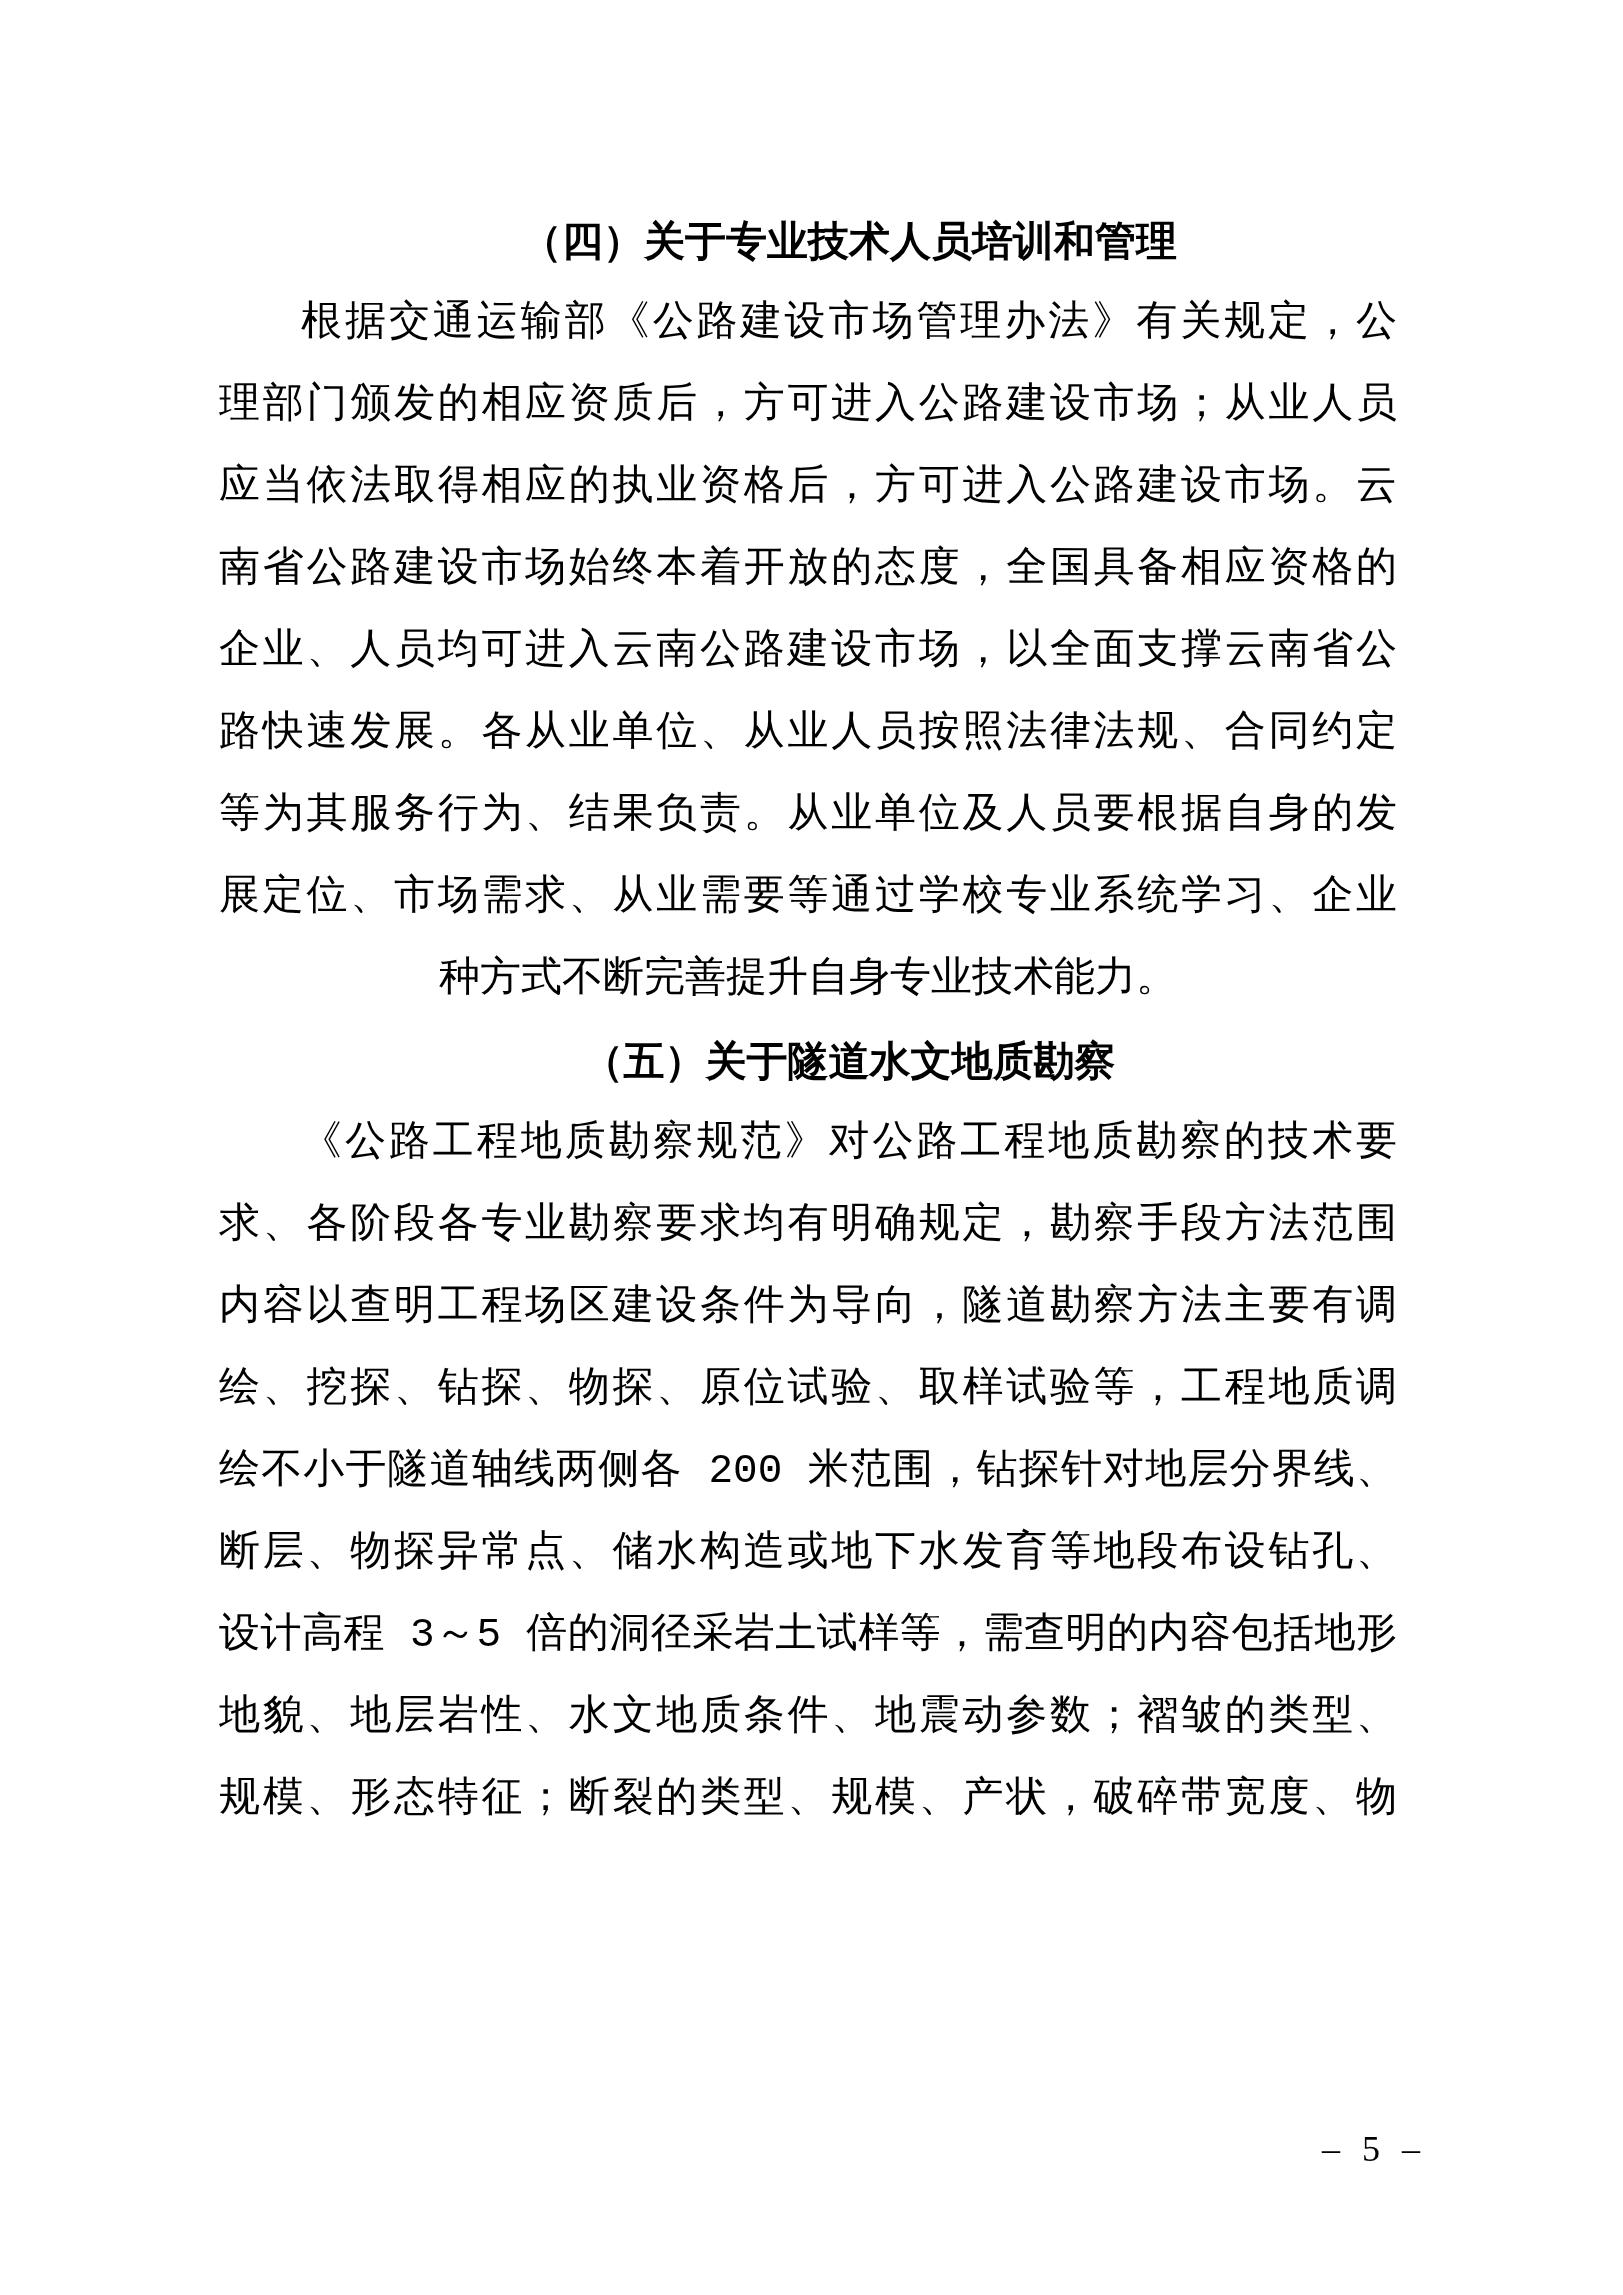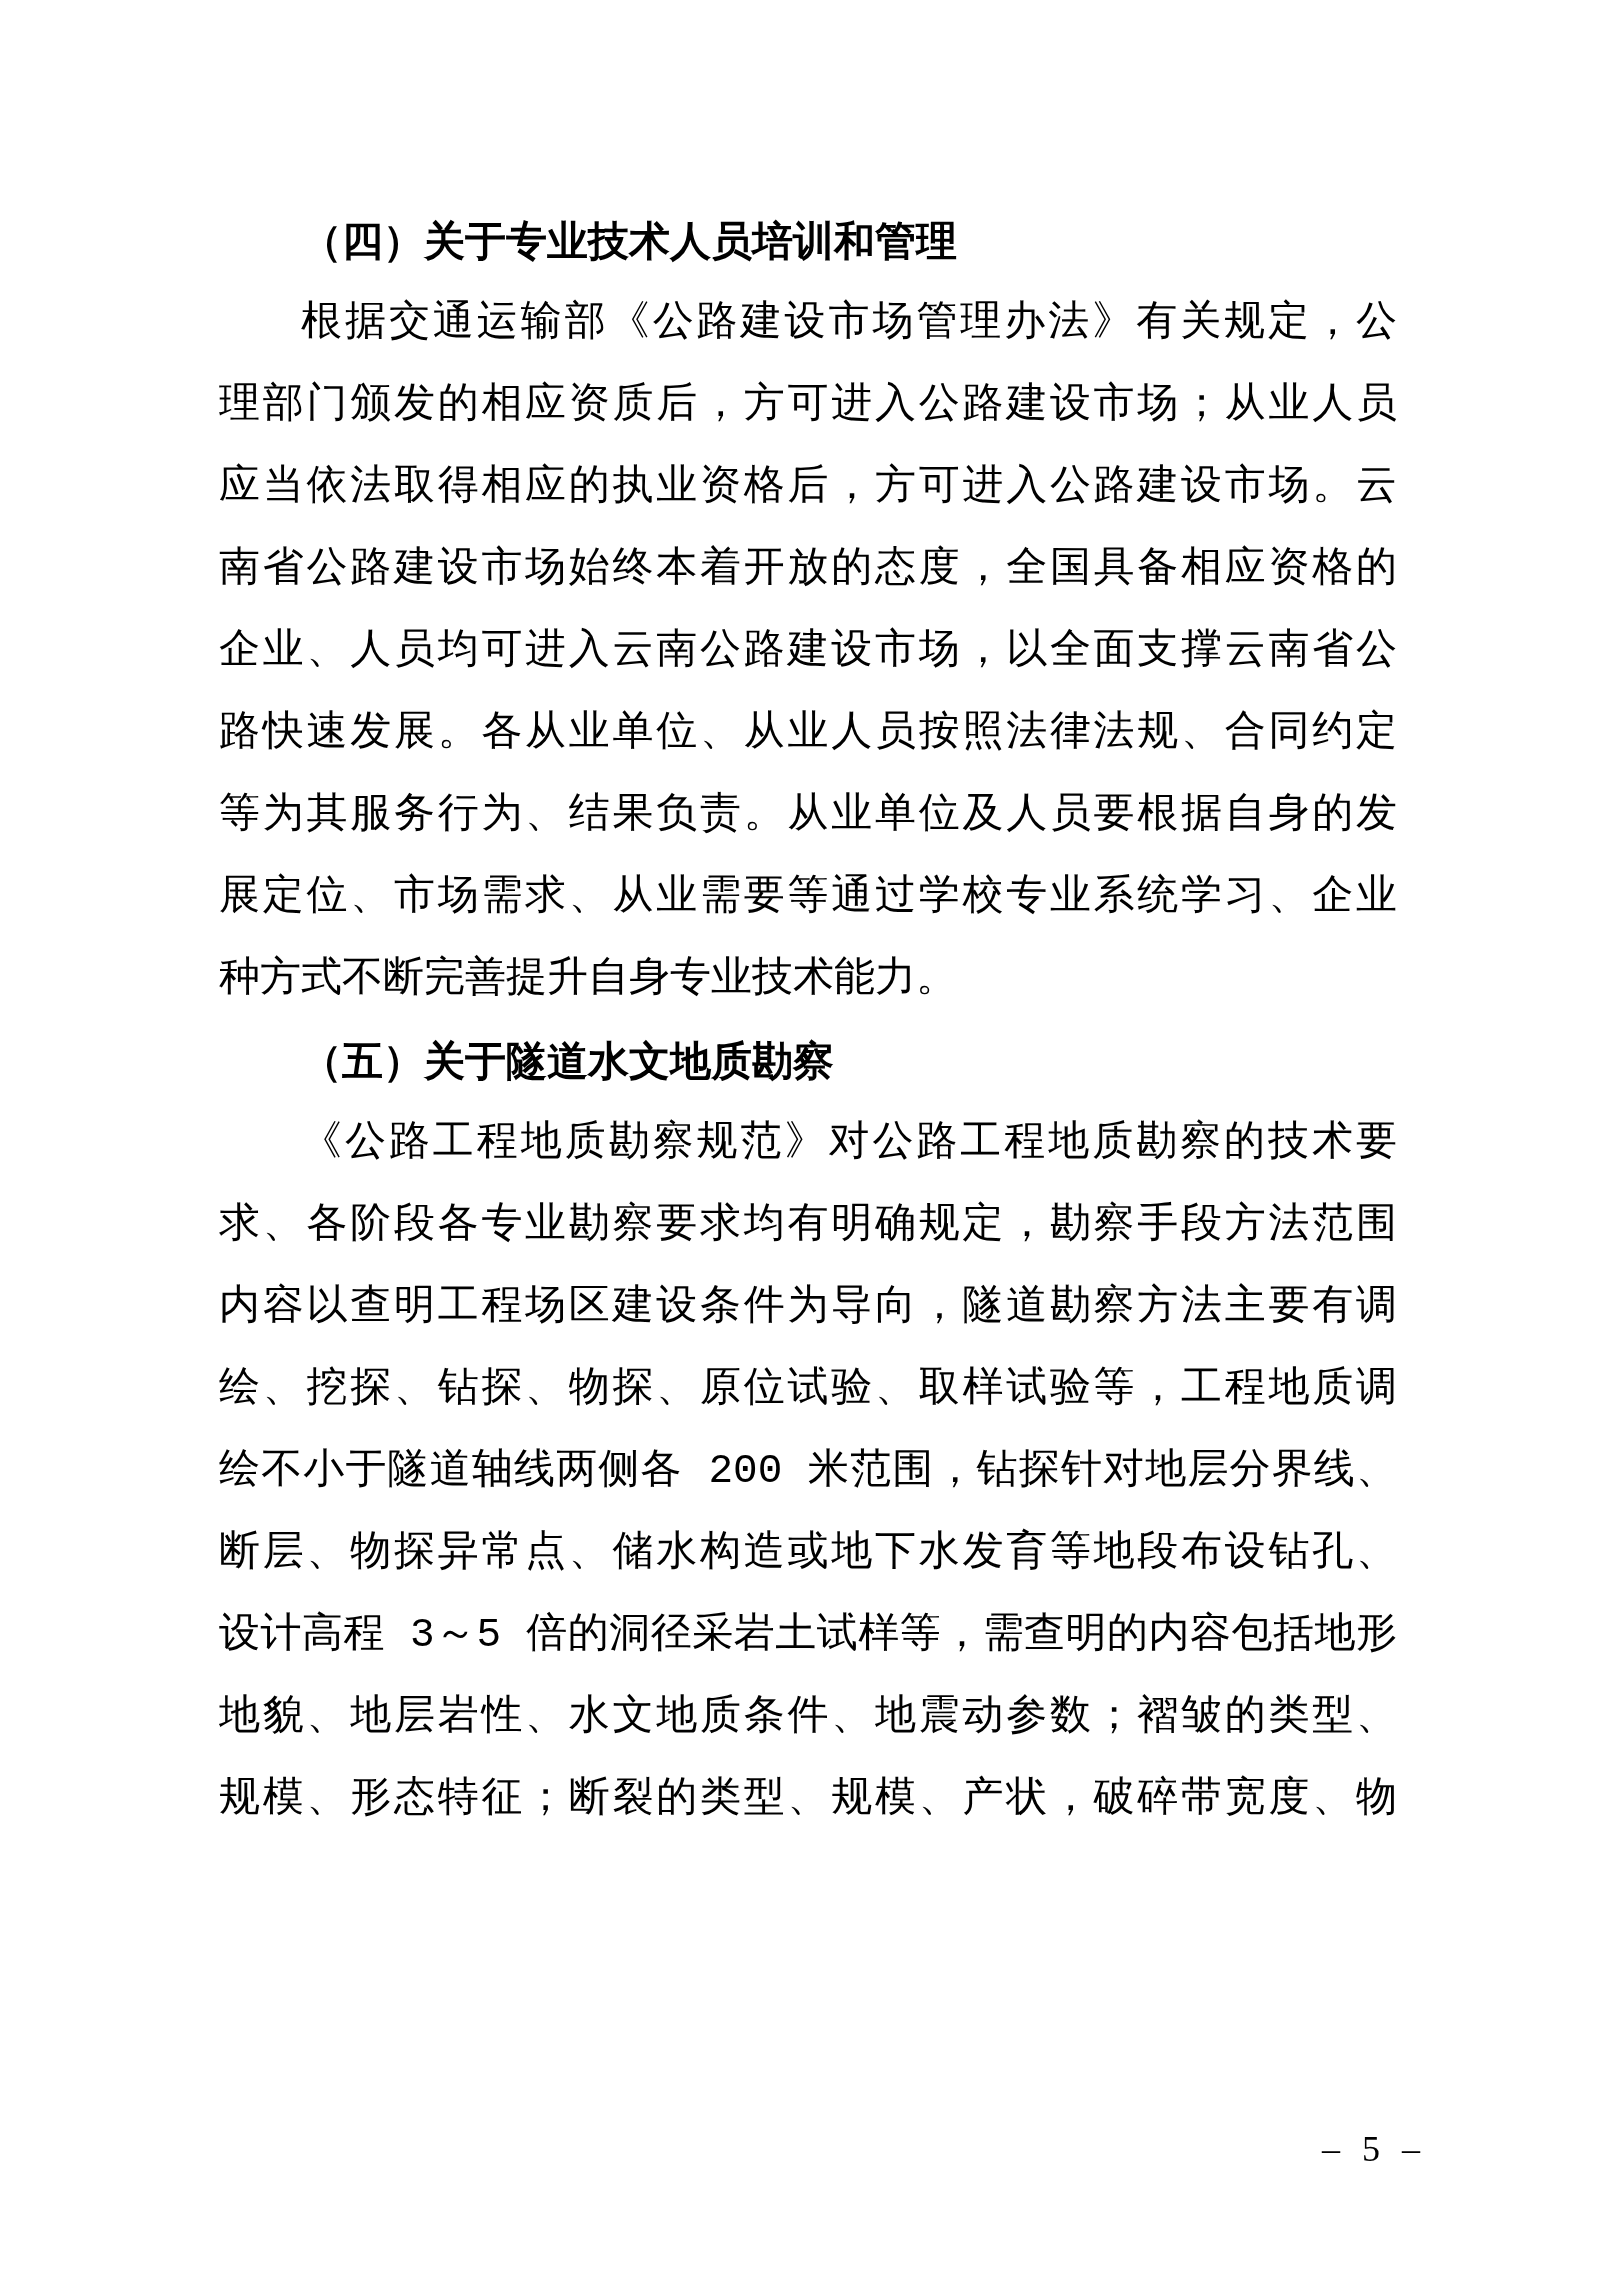--- a/index.html
+++ b/index.html
@@ -21,33 +21,33 @@
     left: 219px;
     top: 200px;
     width: 1178px;
     font-size: 41px;
     line-height: 82px;
     letter-spacing: 0;
   }
   .heading {
     font-weight: 700;
     text-indent: 2em;
-    text-align: left;
+    text-align: center;
     white-space: nowrap;
   }
   .line {
     text-align: justify;
     text-align-last: justify;
     font-family: Liberation Mono, monospace;
   }
   .line.indent {
     text-indent: 2em;
   }
   .line.no-just {
-    text-align: left;
+    text-align: center;
     text-align-last: auto;
   }
   .page-number {
     position: absolute;
     left: 1322px;
     top: 2128px;
     font-size: 36px;
     line-height: 43px;
     letter-spacing: 6.5px;
     white-space: nowrap;

